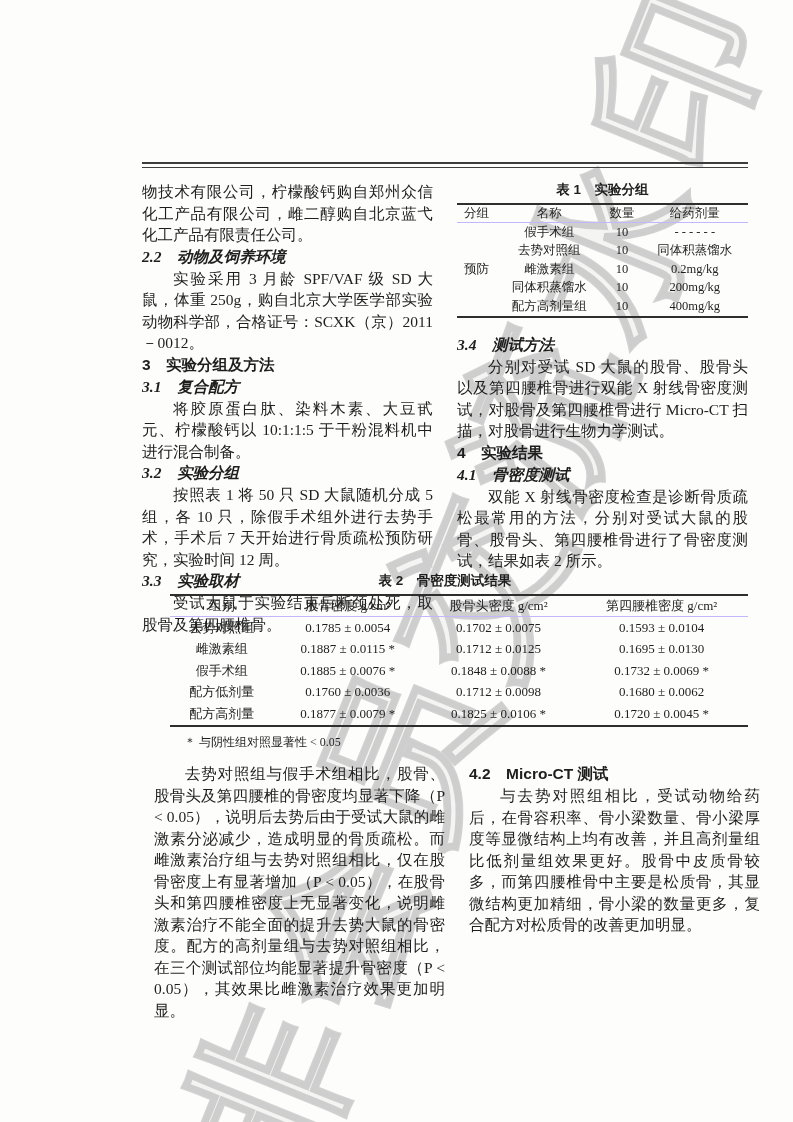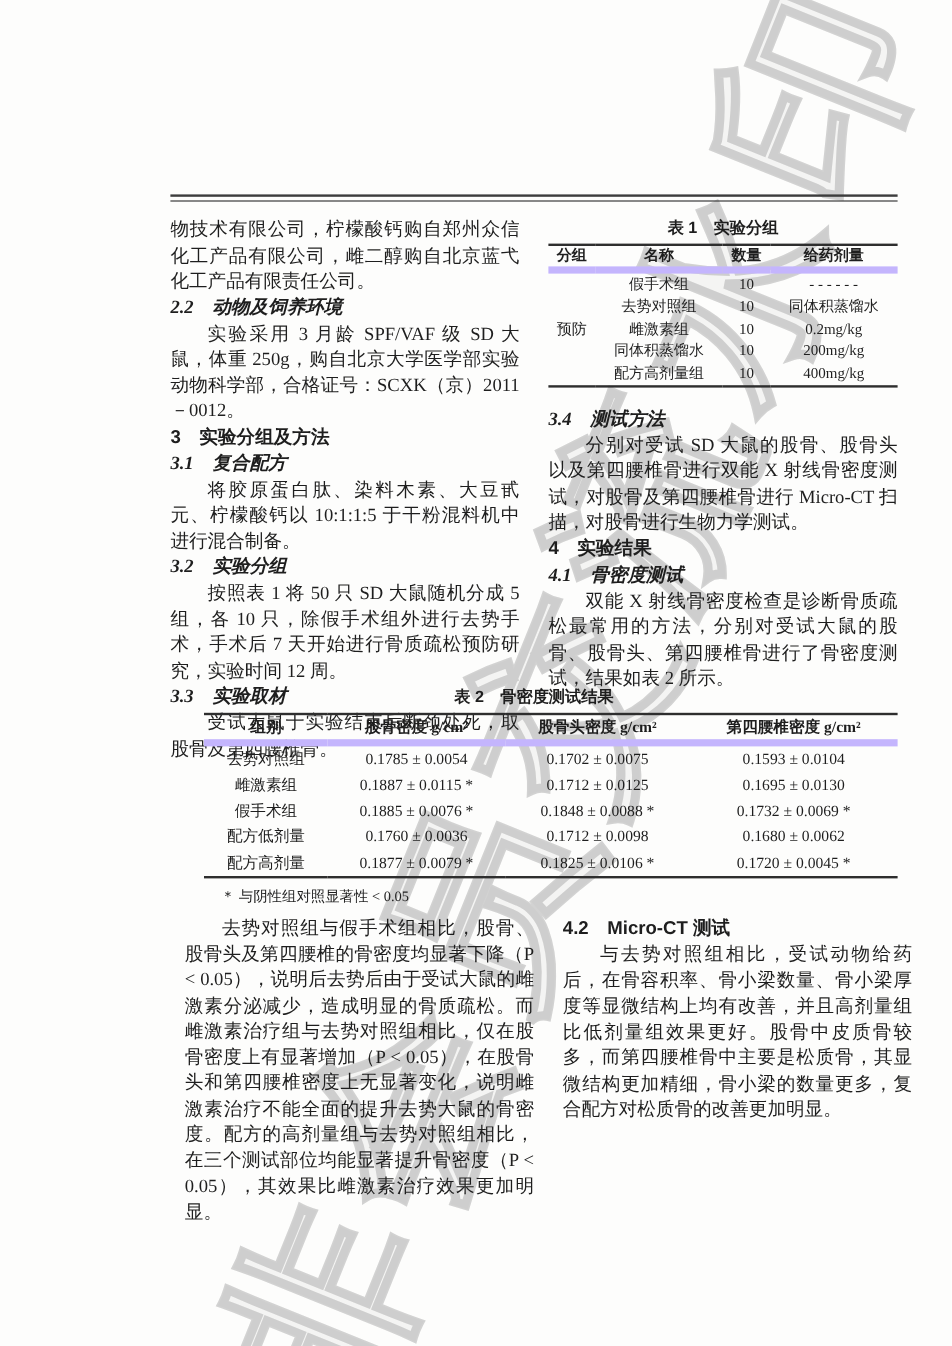--- a/index.html
+++ b/index.html
@@ -38,21 +38,21 @@
   .col{width:295px;}
   .para{margin:0;font-size:15.5px;line-height:21.5px;text-align:justify;}
   .indent{text-indent:2em;}
   .h1{margin:0;font-size:15.5px;line-height:22px;font-weight:bold;
       font-family:"Liberation Sans","DejaVu Sans",sans-serif;}
   .h2{margin:0;font-size:15.5px;line-height:22px;font-style:italic;font-weight:600;}
   
   .tcaption{text-align:center;font-weight:bold;font-size:13.5px;line-height:17px;
       margin-bottom:5px;font-family:"Liberation Sans","DejaVu Sans",sans-serif;}
   table.tbl{border-collapse:collapse;border-top:2px solid #2e2e2e;border-bottom:2px solid #2e2e2e;}
-  table.tbl th{border-bottom:6px solid #c4b5fd;font-weight:bold;}
+  table.tbl th{border-bottom:1px solid #c4b5fd;font-weight:normal;}
   table.tbl th,table.tbl td{text-align:center;padding:0 2px;vertical-align:middle;}
   .t1{width:100%;font-size:12.5px;margin-top:2px;}
   .t1 th{height:17px;}
   .t1 td{height:18.5px;}
   .t2{width:578px;margin-left:28px;font-size:13px;}
   .t2 th{height:20px;}
   .t2 td{height:21.5px;}
   .footnote{font-size:12px;margin:7px 0 0 42px;}
   .t1-bottom-gap{height:16px;}
   

